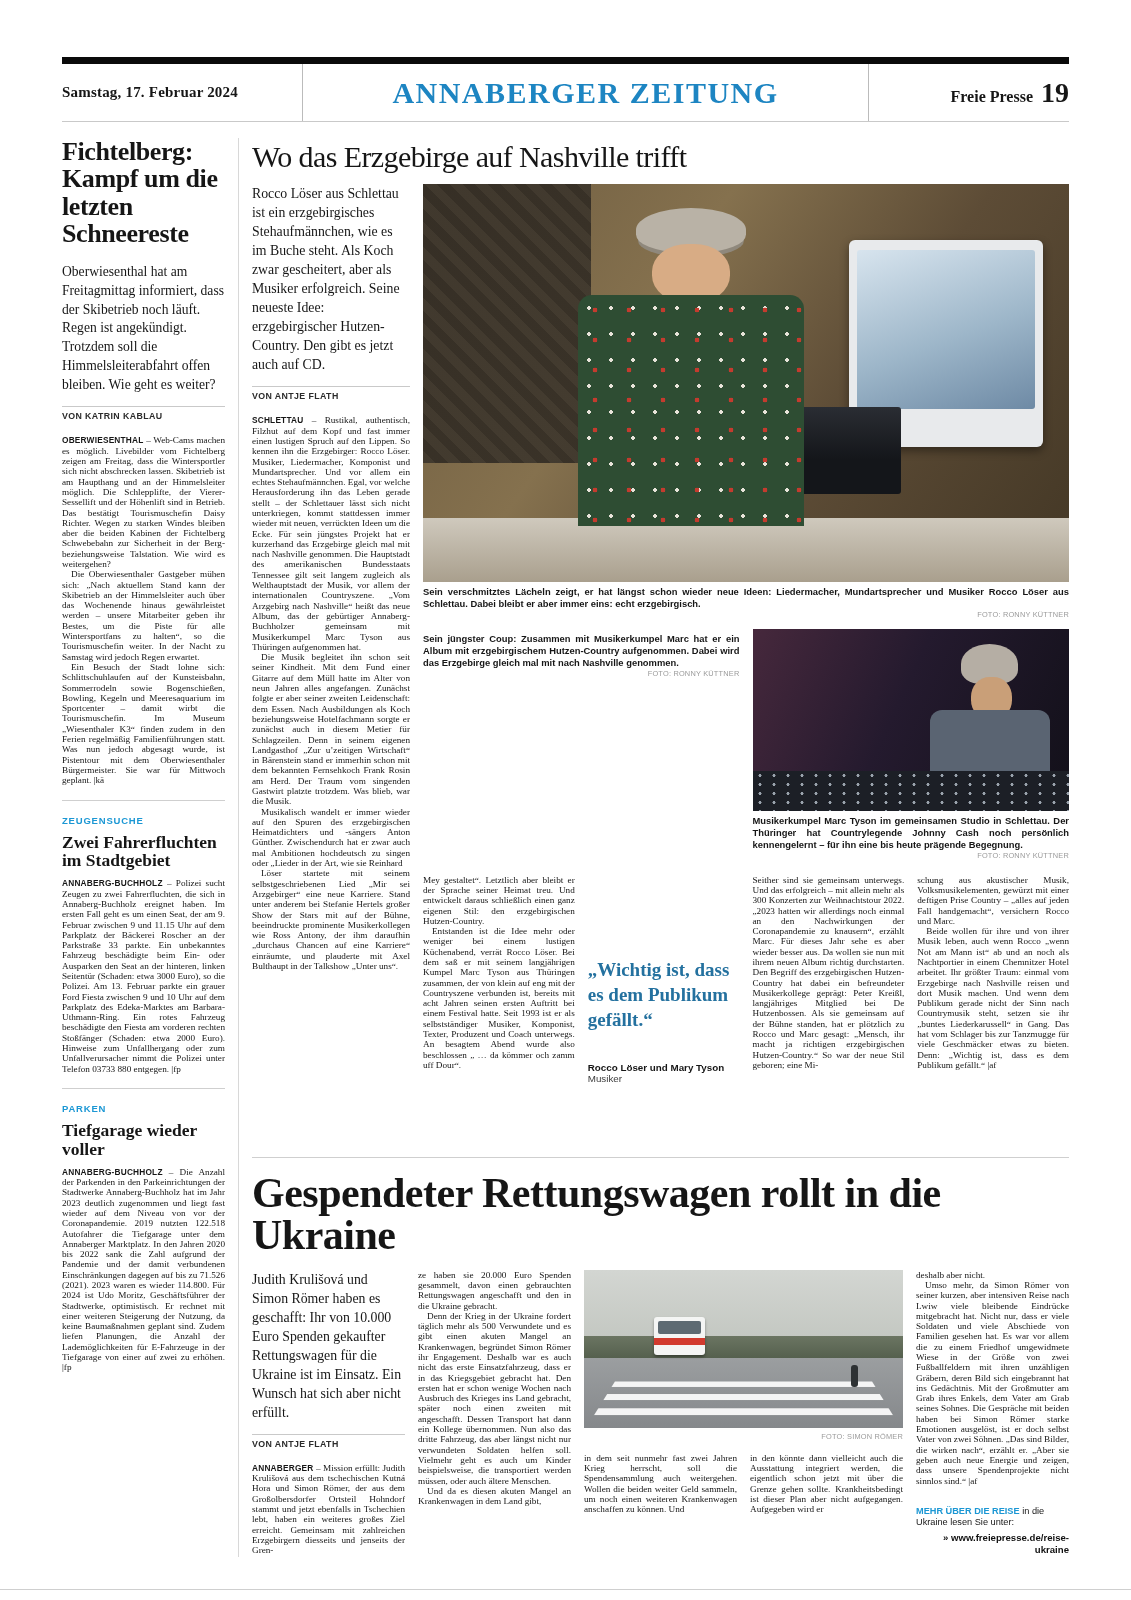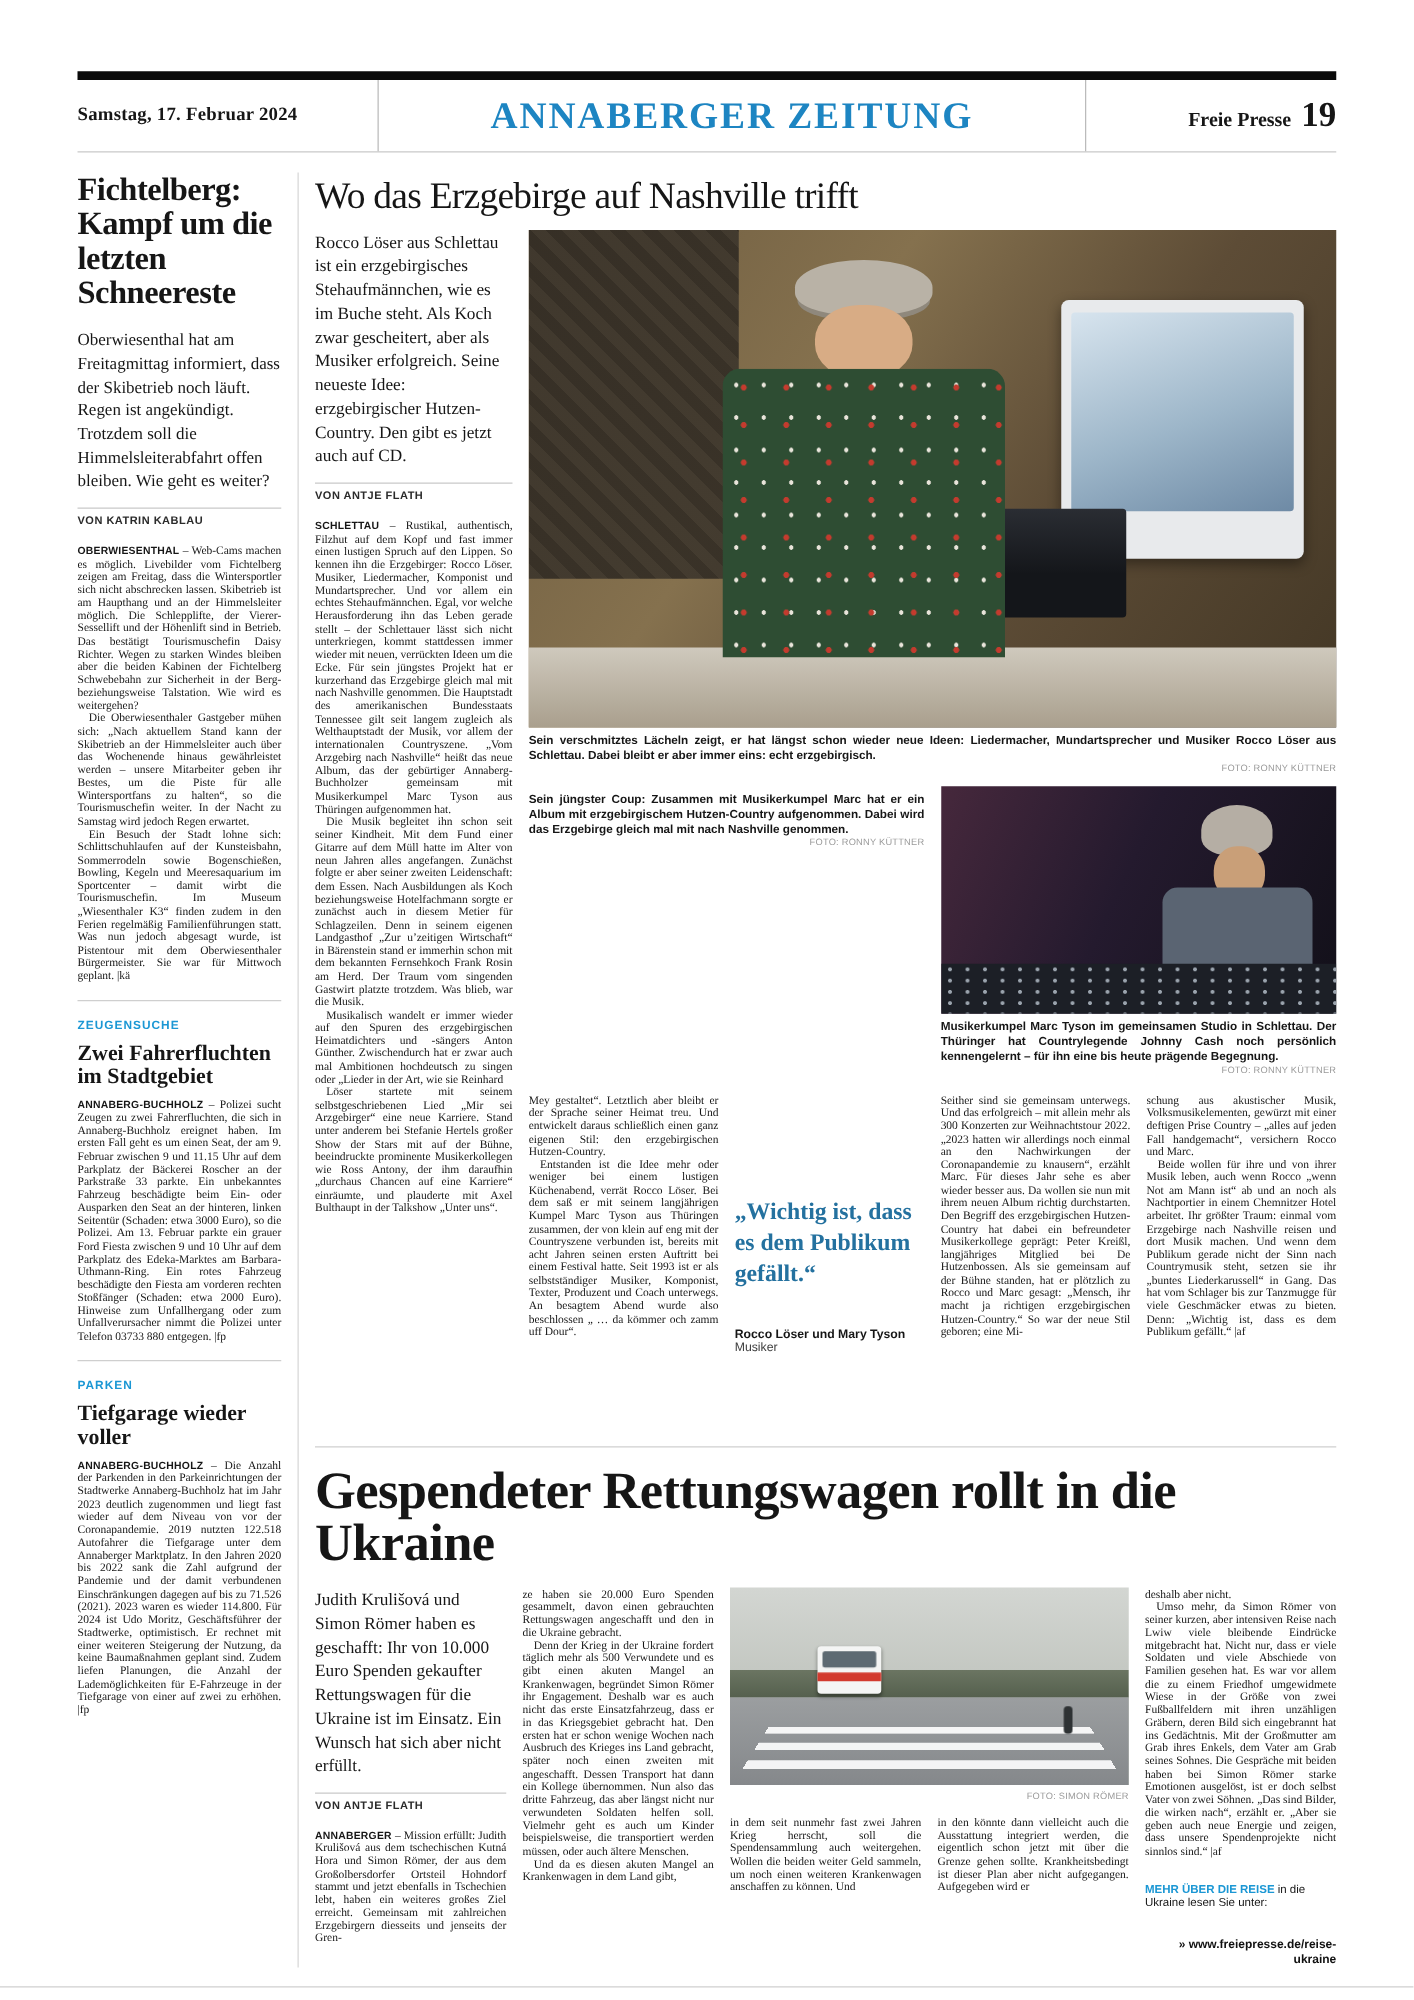--- a/index.html
+++ b/index.html
@@ -54,21 +54,21 @@
   .pq-role { color:#3d3d3d; }
 
   
   .bottom-headline { font-size:42px; font-weight:bold; letter-spacing:-.5px; line-height:1; margin:2px 0 14px; }
   .bottom-grid { display:grid; grid-template-columns:repeat(5,1fr); column-gap:13px; }
   .mid-zone { grid-column:3 / 5; }
   .mid-text { display:grid; grid-template-columns:1fr 1fr; column-gap:13px; margin-top:12px; height:104px; overflow:hidden; }
   .clip5 { height:232px; overflow:hidden; }
   .more-block { margin-top:4px; font-family:"Liberation Sans", sans-serif; font-size:9.2px; line-height:1.25; }
   .more-label { color:var(--kicker); font-weight:bold; }
-  .more-link { display:block; text-align:right; font-weight:bold; color:#111; text-decoration:none; margin-top:21px; font-size:9.6px; }
+  .more-link { display:block; text-align:right; font-weight:bold; color:#111; text-decoration:none; margin-top:3px; font-size:9.6px; }
 
   .footer-rule { position:absolute; left:0; right:0; bottom:10px; border-top:1px solid #cfcfcf; }
 
   
   .ph { position:relative; overflow:hidden; width:100%; }
   .ph-main { height:398px; background:linear-gradient(125deg,#6e5c40 0%,#85714e 34%,#5d4c36 62%,#433725 100%); }
   .ph-main .foam { position:absolute; left:0; top:0; width:26%; height:70%;
       background:repeating-linear-gradient(45deg,#38322a 0 9px,#2c2721 9px 18px); opacity:.85; }
   .ph-main .imac { position:absolute; right:4%; top:14%; width:30%; height:52%; background:#e8eaec; border-radius:6px; box-shadow:0 4px 10px rgba(0,0,0,.4); }
   .ph-main .imac-screen { position:absolute; inset:5% 4% 18% 4%; background:linear-gradient(160deg,#d7e4ee,#9db6c9 55%,#6e8aa5); border-radius:3px; }

